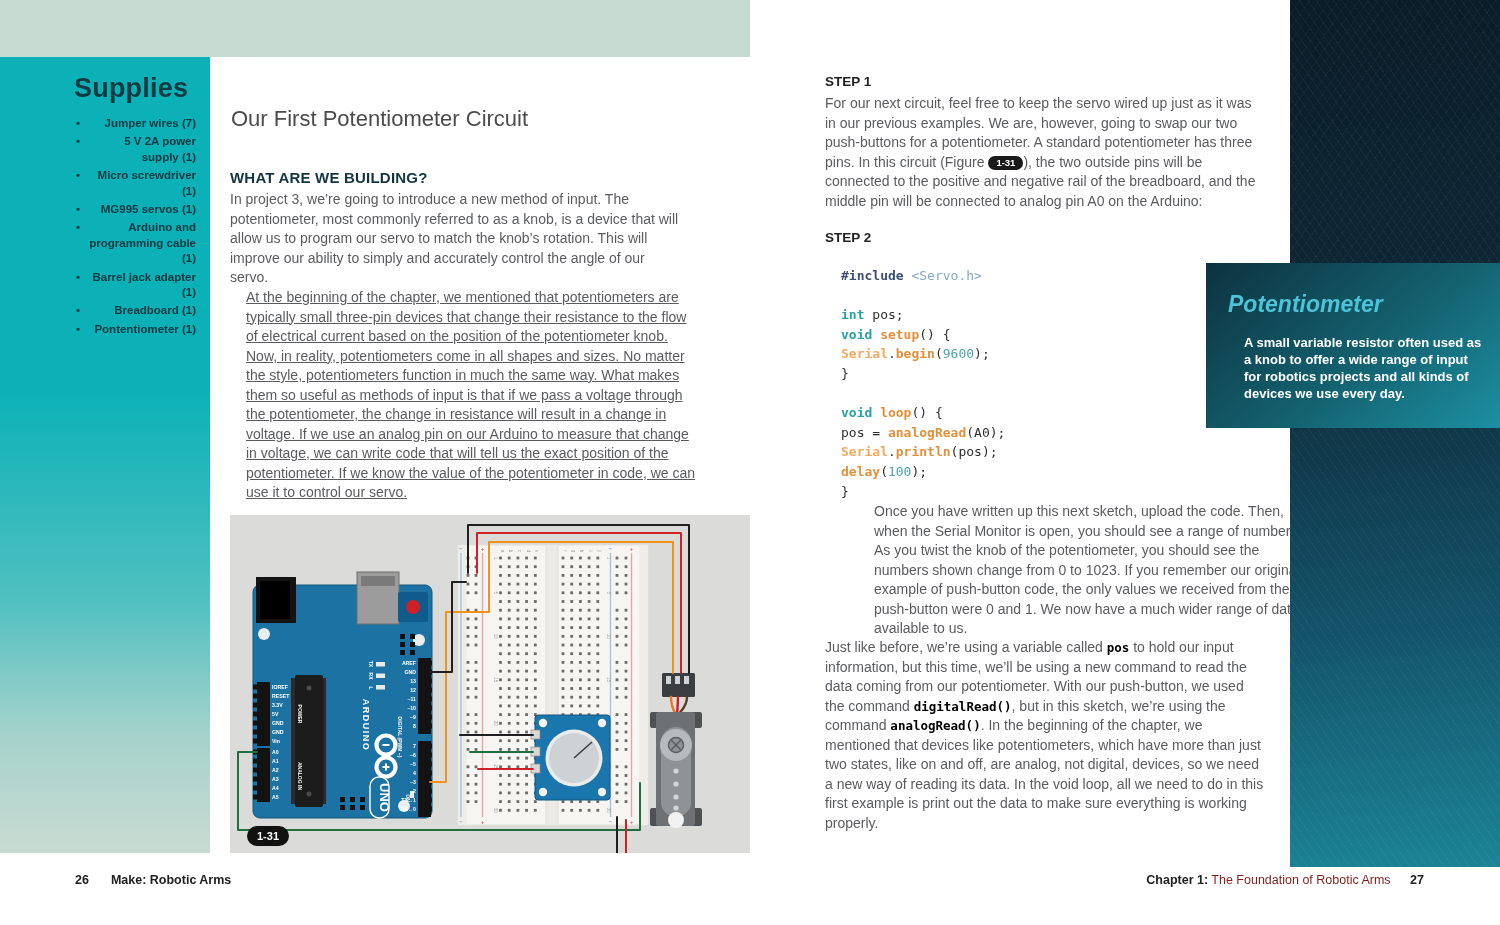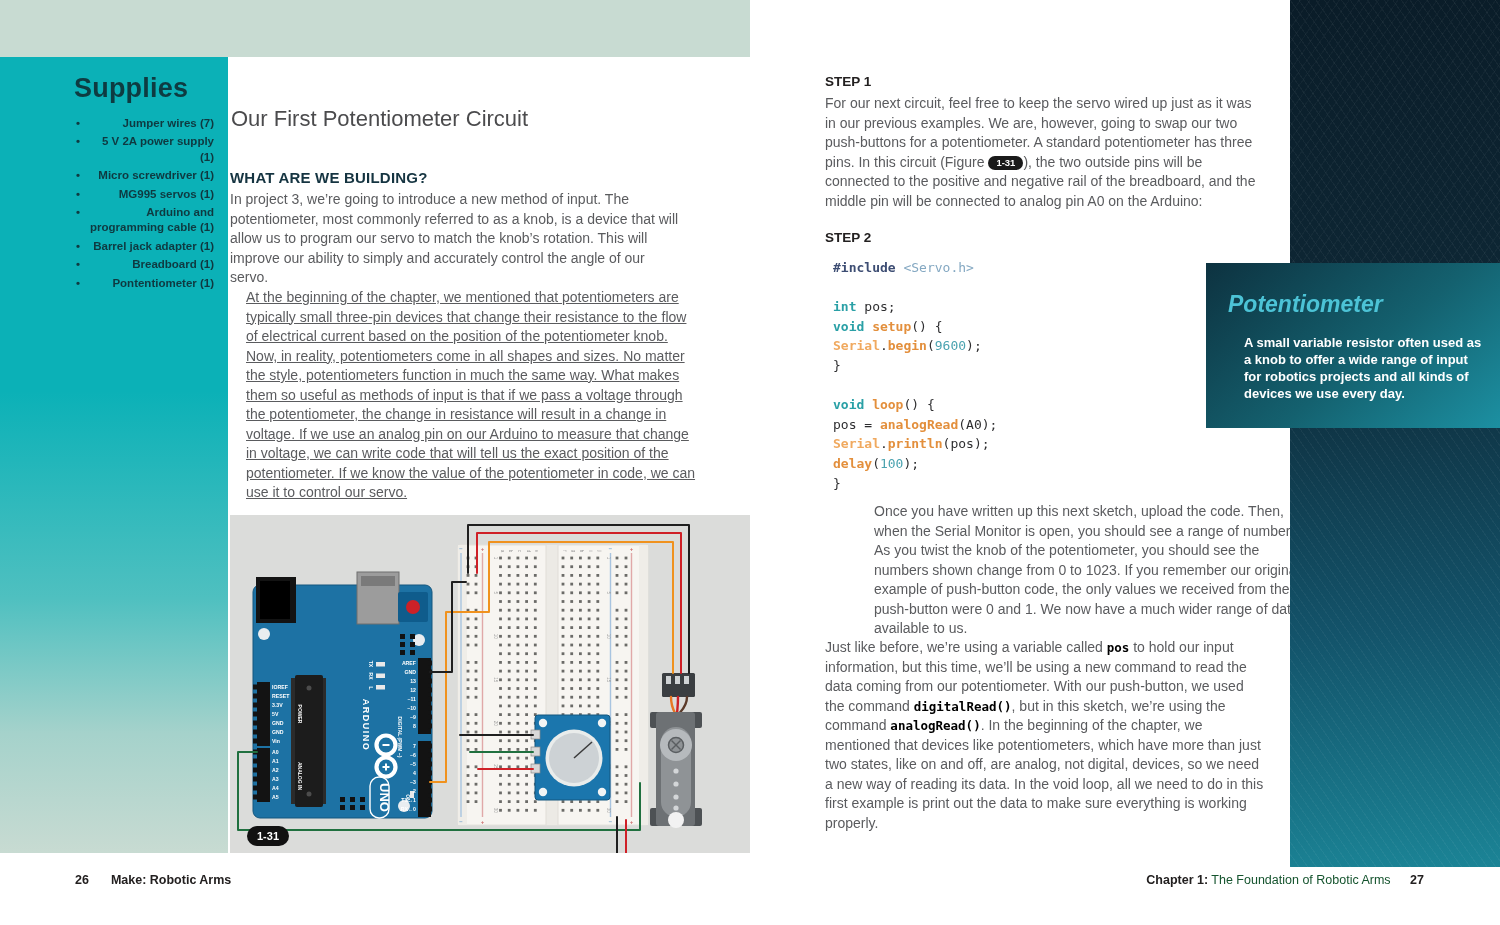--- a/index.html
+++ b/index.html
@@ -2,21 +2,21 @@
 <html><head>
 <meta charset="utf-8">
 <style>
   html,body{margin:0;padding:0;background:#ffffff;}
   #page{position:relative;width:1500px;height:925px;background:#ffffff;overflow:hidden;
         font-family:"Liberation Sans",sans-serif;}
   .abs{position:absolute;}
 
   
   #top-band{left:0;top:0;width:750px;height:57px;background:#c8dbd2;}
-  #supplies{left:0;top:57px;width:228px;height:796px;
+  #supplies{left:0;top:57px;width:210px;height:796px;
     background:linear-gradient(180deg,#0bb1b7 0%,#0bb1b7 42%,#4fc0c0 68%,#a5d2cb 85%,#c8dbd2 100%);
     box-sizing:border-box;padding:16px 14px 0 76px;}
   #supplies h2{margin:0 0 12px -2px;font-size:27px;font-weight:600;color:#0e3b41;letter-spacing:.2px;}
   #supplies ul{margin:0;padding:0;list-style:none;text-align:right;}
   #supplies li{position:relative;padding-left:13px;font-size:11.5px;font-weight:700;
     color:#0f3940;line-height:1.34;margin-bottom:3px;}
   #supplies li::before{content:"•";position:absolute;left:0;top:0;}
 
   #proj-title{left:230px;top:62px;font-size:40px;font-weight:700;font-style:italic;color:#1b9fae;letter-spacing:-.5px;}
   #proj-sub{left:231px;top:106px;font-size:22px;color:#4b4b4d;}
@@ -25,21 +25,21 @@
   .bodytext{font-size:14px;color:#5a5b5e;line-height:19.5px;}
   #para1{left:230px;top:190px;width:452px;}
   #para2{left:246px;top:288px;width:452px;text-decoration:underline;}
 
   
   .step-head{font-size:13.5px;font-weight:700;color:#232020;}
   #step1-head{left:825px;top:74px;}
   #step1-para{left:825px;top:94px;width:440px;}
   #step2-head{left:825px;top:230px;}
   #code{left:825px;top:250px;width:440px;font-family:"DejaVu Sans Mono",monospace;
-        font-size:13px;line-height:19.6px;white-space:pre;margin:8px;}
+        font-size:13px;line-height:19.6px;white-space:pre;margin:16px;}
   .tok-def{color:#2e2e30;} .tok-dir{color:#3d4d73;font-weight:700;} .tok-str{color:#84a8c2;}
   .tok-kw{color:#2aa0a6;font-weight:700;} .tok-fn{color:#e38f3c;font-weight:700;}
   .tok-obj{color:#f0a95f;font-weight:700;} .tok-num{color:#4ba3b0;}
   #para-once{left:874px;top:502px;width:440px;}
   #para-just{left:825px;top:638px;width:440px;}
   .icode{font-family:"DejaVu Sans Mono",monospace;font-size:12.5px;font-weight:700;color:#000000;}
   .figbadge{display:inline-block;background:#1a1a1a;color:#fff;font-size:9.5px;font-weight:700;
     border-radius:8px;padding:1px 8px 2px;line-height:11px;vertical-align:1px;}
 
   
@@ -55,21 +55,21 @@
     box-sizing:border-box;padding:28px 30px 0 22px;}
   #pot-box h3{margin:0 0 14px 0;font-size:23px;font-weight:700;font-style:italic;color:#4cc3d6;}
   #pot-box p{margin:16px;font-size:13px;font-weight:700;color:#ffffff;line-height:17px;width:240px;}
 
   
   .footer{font-size:12.5px;color:#232020;}
   #footer-left{left:75px;top:873px;}
   #footer-left b{margin-right:22px;}
   #footer-right{right:76px;top:873px;text-align:right;}
   #footer-right .chap{font-weight:700;}
-  #footer-right .chap-title{color:#14532d;font-weight:400;}
+  #footer-right .chap-title{color:#7f1d1d;font-weight:400;}
   #footer-right .pg{font-weight:700;margin-left:16px;}
   .footer b{font-weight:700;}
 
   
   #figure{left:230px;top:515px;width:520px;height:338px;}
   .pinlbl{font:700 5.2px "Liberation Sans",sans-serif;fill:#ffffff;}
   .rotlbl{font:700 5px "Liberation Sans",sans-serif;fill:#ffffff;}
   .bblbl{font:400 4.5px "Liberation Sans",sans-serif;fill:#9a9a9a;}
   .railsign{font:700 6px "Liberation Sans",sans-serif;}
   .wire{fill:none;stroke-linejoin:round;stroke-linecap:round;}

